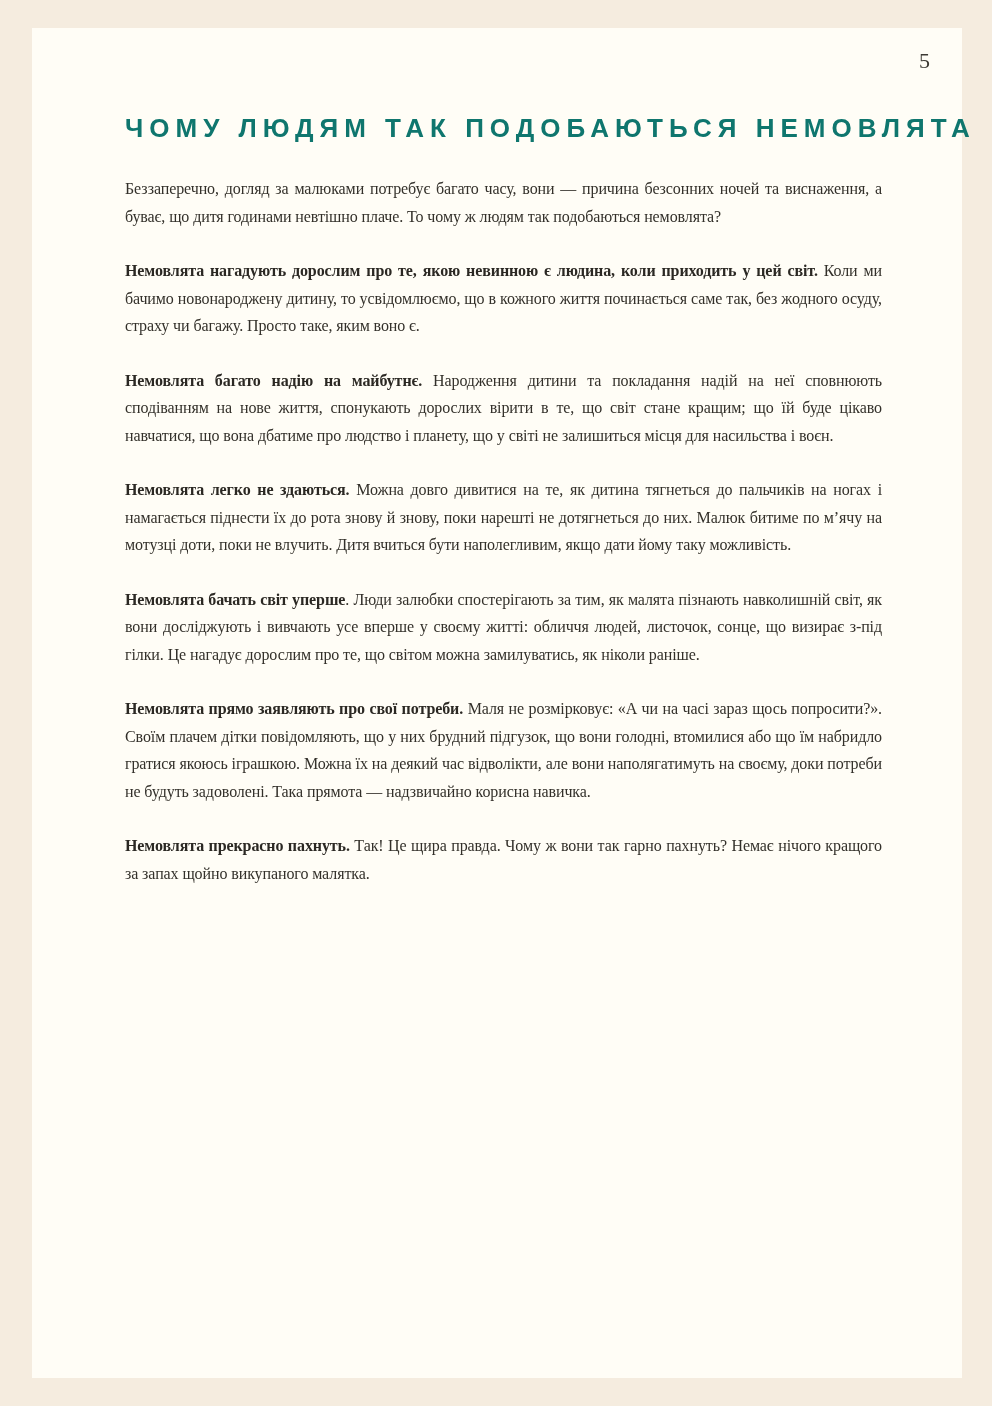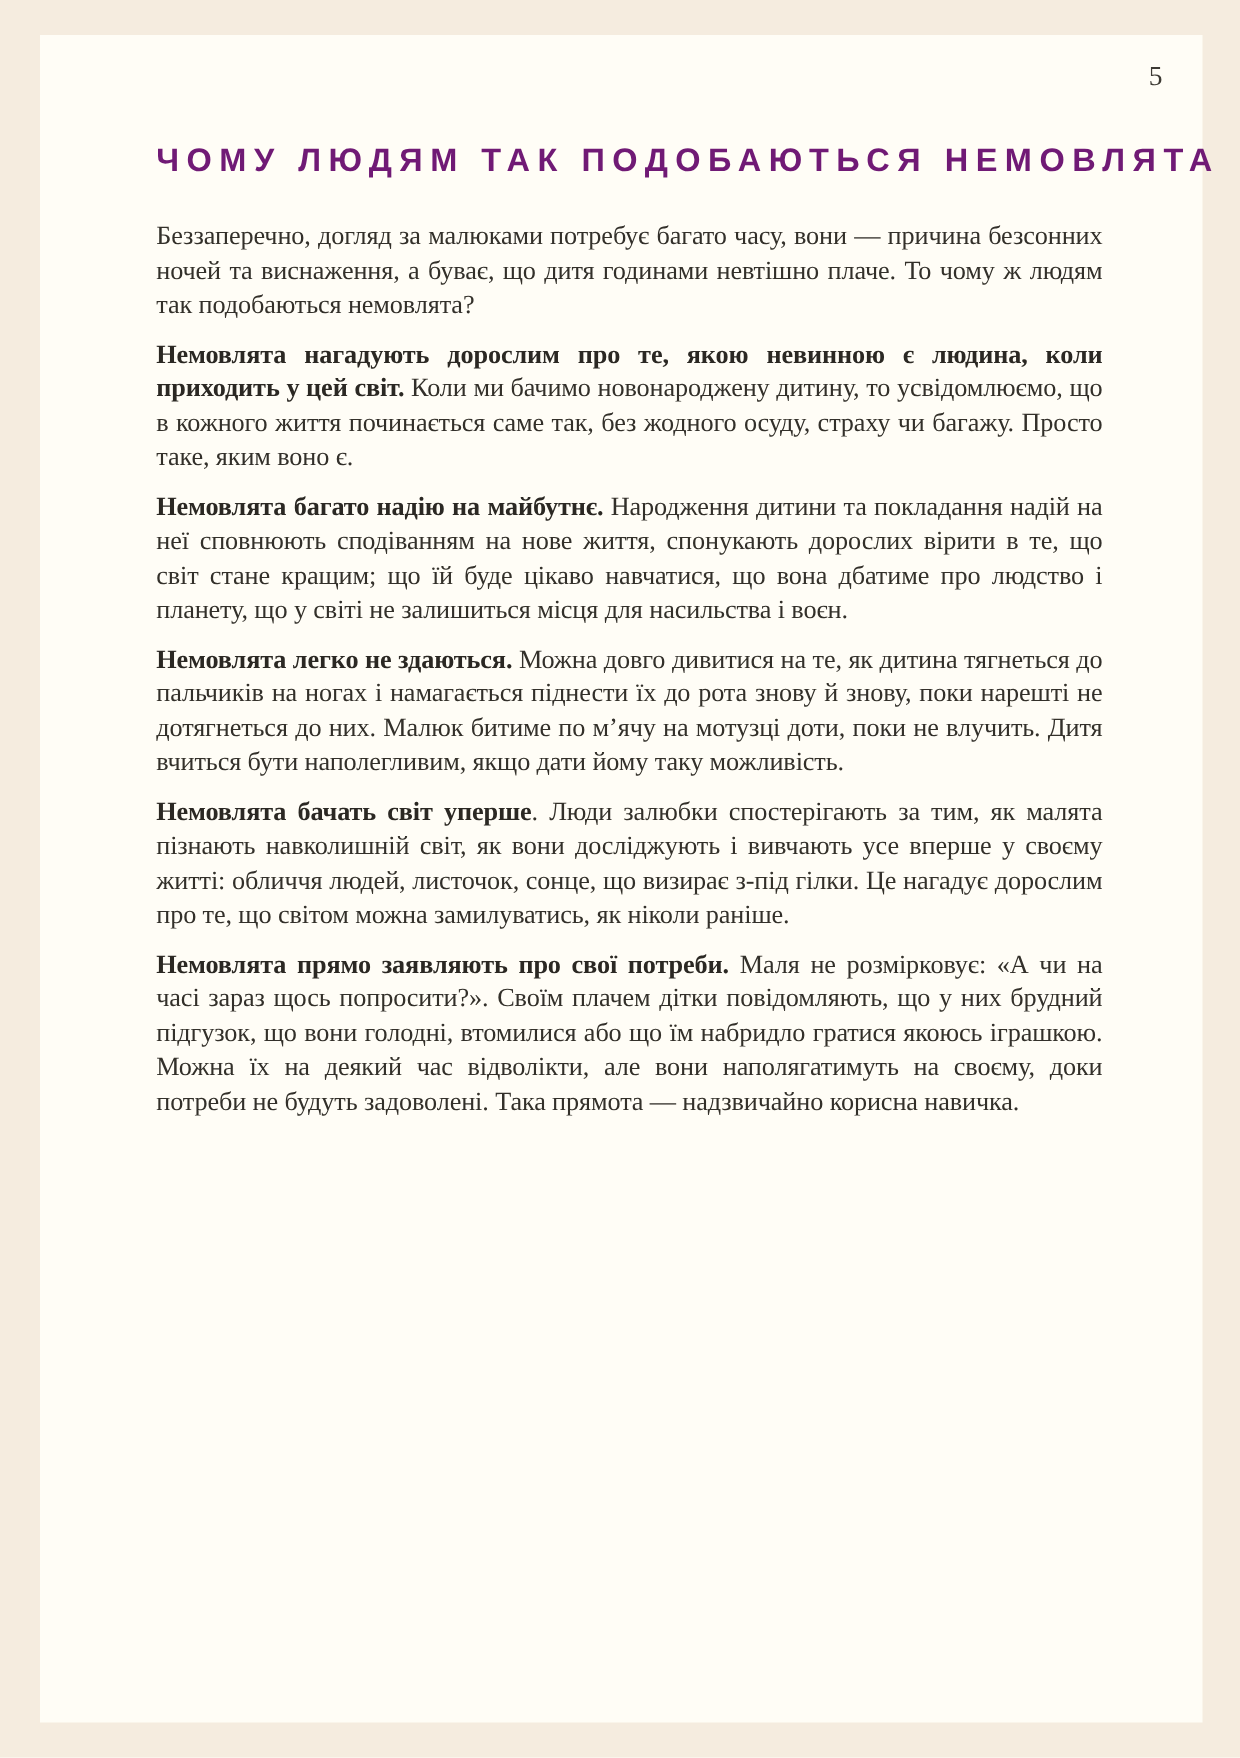--- a/index.html
+++ b/index.html
@@ -41,38 +41,38 @@
     left: 0;
     width: 100%;
     padding: 85px 80px 0 93px;
   }
 
   .page-title {
     font-family: "Liberation Sans", sans-serif;
     font-weight: 700;
     font-size: 26px;
     letter-spacing: 6px;
-    color: #701a75;
+    color: #0f766e;
     white-space: nowrap;
   }
 
   .paragraph-list {
     margin-top: 31px;
   }
 
   .paragraph {
-    font-size: 21px;
+    font-size: 16px;
     line-height: 27.5px;
     color: #33302a;
     text-align: justify;
     letter-spacing: -0.1px;
   }
 
   .paragraph + .paragraph {
-    margin-top: 12px;
+    margin-top: 27px;
   }
 
   .paragraph .lead {
     font-weight: 700;
     color: #2b2823;
   }
 </style>
 </head>
 <body>
 
@@ -82,15 +82,16 @@
   <div class="content">
     <h1 class="page-title">ЧОМУ ЛЮДЯМ ТАК ПОДОБАЮТЬСЯ НЕМОВЛЯТА</h1>
 
     <div class="paragraph-list" id="paragraph-list">
         <p class="paragraph"><span>Беззаперечно, догляд за малюками потребує багато часу, вони — причина безсонних ночей та виснаження, а буває, що дитя годинами невтішно плаче. То чому ж людям так подобаються немовлята?</span></p>
         <p class="paragraph"><strong class="lead">Немовлята нагадують дорослим про те, якою невинною є людина, коли приходить у цей світ.</strong> <span>Коли ми бачимо новонароджену дитину, то усвідомлюємо, що в кожного життя починається саме так, без жодного осуду, страху чи багажу. Просто таке, яким воно є.</span></p>
         <p class="paragraph"><strong class="lead">Немовлята багато надію на майбутнє.</strong> <span>Народження дитини та покладання надій на неї сповнюють сподіванням на нове життя, спонукають дорослих вірити в те, що світ стане кращим; що їй буде цікаво навчатися, що вона дбатиме про людство і планету, що у світі не залишиться місця для насильства і воєн.</span></p>
         <p class="paragraph"><strong class="lead">Немовлята легко не здаються.</strong> <span>Можна довго дивитися на те, як дитина тягнеться до пальчиків на ногах і намагається піднести їх до рота знову й знову, поки нарешті не дотягнеться до них. Малюк битиме по м’ячу на мотузці доти, поки не влучить. Дитя вчиться бути наполегливим, якщо дати йому таку можливість.</span></p>
         <p class="paragraph"><strong class="lead">Немовлята бачать світ уперше</strong><span>. Люди залюбки спостерігають за тим, як малята пізнають навколишній світ, як вони досліджують і вивчають усе вперше у своєму житті: обличчя людей, листочок, сонце, що визирає з-під гілки. Це нагадує дорослим про те, що світом можна замилуватись, як ніколи раніше.</span></p>
         <p class="paragraph"><strong class="lead">Немовлята прямо заявляють про свої потреби.</strong> <span>Маля не розмірковує: «А чи на часі зараз щось попросити?». Своїм плачем дітки повідомляють, що у них брудний підгузок, що вони голодні, втомилися або що їм набридло гратися якоюсь іграшкою. Можна їх на деякий час відволікти, але вони наполягатимуть на своєму, доки потреби не будуть задоволені. Така прямота — надзвичайно корисна навичка.</span></p>
+        <p class="paragraph"><strong class="lead">Немовлята прекрасно пахнуть.</strong> <span>Так! Це щира правда. Чому ж вони так гарно пахнуть? Немає нічого кращого за запах щойно викупаного малятка.</span></p>
       </div>
   </div>
 </div>
 
 </body></html>

